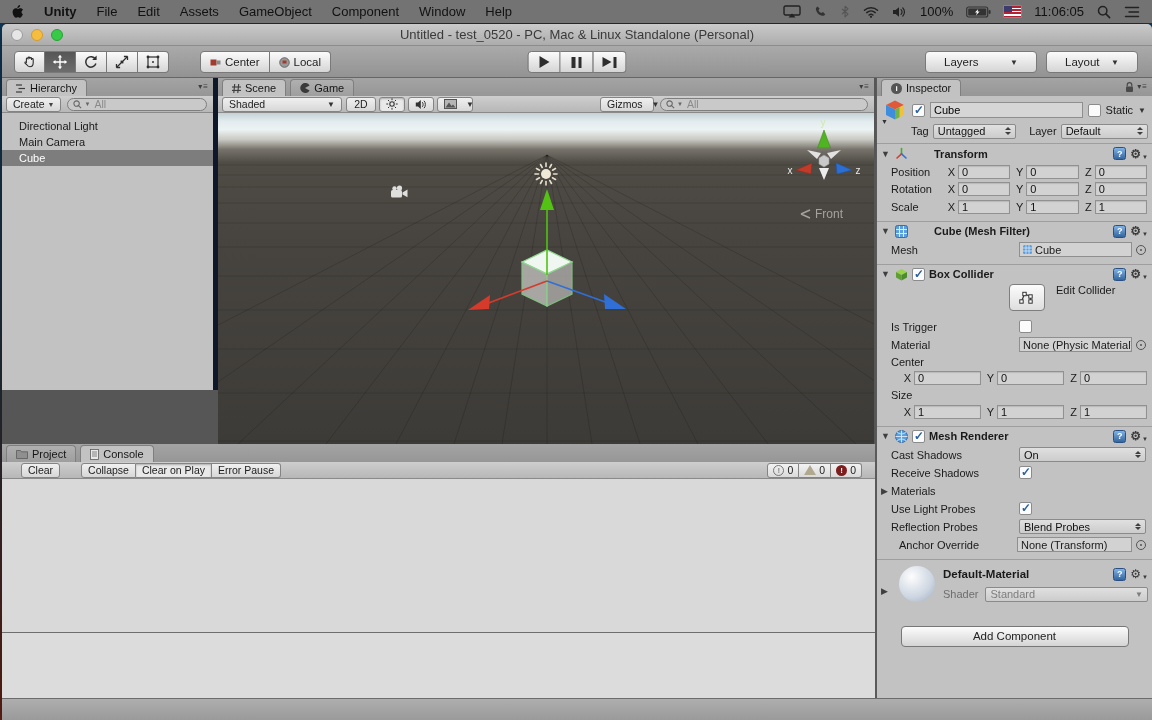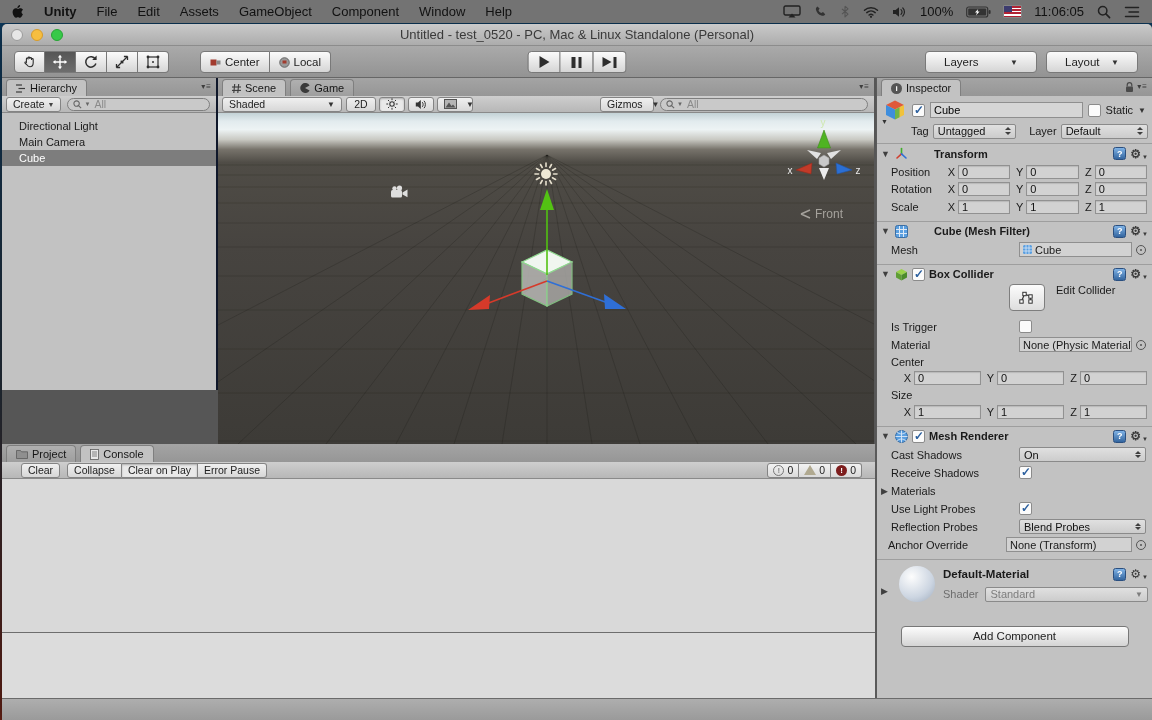--- a/index.html
+++ b/index.html
@@ -67,21 +67,21 @@
         font-size:10.5px;padding:0 6px;display:flex;align-items:center;gap:3px;color:#222}
   .sbtn.seg{border-radius:0;border-left:none}
   .sbtn.seg-l{border-radius:3px 0 0 3px;border-left:1px solid #848484}
   .sbtn.seg-r{border-radius:0 3px 3px 0}
   .sbtn.pressed{background:#e9e9e9;box-shadow:inset 0 1px 2px rgba(0,0,0,.25)}
   .searchpill{flex:1;height:13px;margin:0 6px;border:1px solid #7e7e7e;border-radius:8px;background:#c9c9c9;
               display:flex;align-items:center;padding:0 5px;gap:2px}
   .searchpill input{border:none;background:transparent;outline:none;font-size:10.5px;color:#333;width:100%;font-family:"Liberation Sans",sans-serif}
   .searchpill input::placeholder{color:#8a8a8a}
   
-  #hierarchy{left:0;top:54px;width:216px;height:312px;border-right:2px solid #0f172a}
+  #hierarchy{left:0;top:54px;width:216px;height:312px;border-right:5px solid #0f172a}
   .hrow{height:16px;display:flex;align-items:center;padding-left:17px;font-size:11px;color:#1a1a1a}
   .hrow.selected{background:#7d7d7d;color:#fff}
   
   #scene{left:216px;top:54px;width:656px;height:366px}
   #viewport{position:absolute;left:0;top:35px;width:656px;height:331px;
     background:linear-gradient(180deg,#c3d2d6 0%,#e2ebee 2.5%,#edf3f4 5%,#c9c9c3 8%,#77736b 11%,#4f4c46 15%,#474440 40%,#3d3b37 100%)}
   #viewport svg{position:absolute;left:0;top:0}
   
   #inspector{left:874px;top:54px;width:276px;height:620px;border-left:1px solid #5a5a5a;font-size:11px;color:#1a1a1a}
   .insp-head{padding:3px 4px 2px 4px}
@@ -848,21 +848,21 @@
       <div class="mrow">
         <span class="mlabel">Reflection Probes</span>
         <span class="pop" style="flex:1">
             <span>Blend Probes</span>
             <span class="updown">
               <i class="u"></i>
               <i class="d"></i>
             </span>
           </span>
       </div>
-      <div class="mrow" style="padding-left:11px">
+      <div class="mrow" style="padding-left:22px">
         <span class="mlabel" style="width:118px;flex:0 0 118px">Anchor Override</span>
         <span class="objfield">
             <span>None (Transform)</span>
           </span>
         <span class="picker"></span>
       </div>
     </div>
 
     <div class="matblock">
       <span class="exp" style="align-self:flex-end;margin-bottom:6px">▶</span>
@@ -909,21 +909,21 @@
               </g>
             </svg>
           </span>
         <span>Console</span>
       </span>
     </div>
     <div class="minibar">
       <span class="sbtn" style="margin-left:19px">
           <span>Clear</span>
         </span>
-      <span class="sbtn seg-l" style="margin-left:7px">
+      <span class="sbtn seg-l" style="margin-left:21px">
           <span>Collapse</span>
         </span>
       <span class="sbtn seg pressed">
           <span>Clear on Play</span>
         </span>
       <span class="sbtn seg seg-r">
           <span>Error Pause</span>
         </span>
       <span class="badgegrp">
         <span class="badge">

